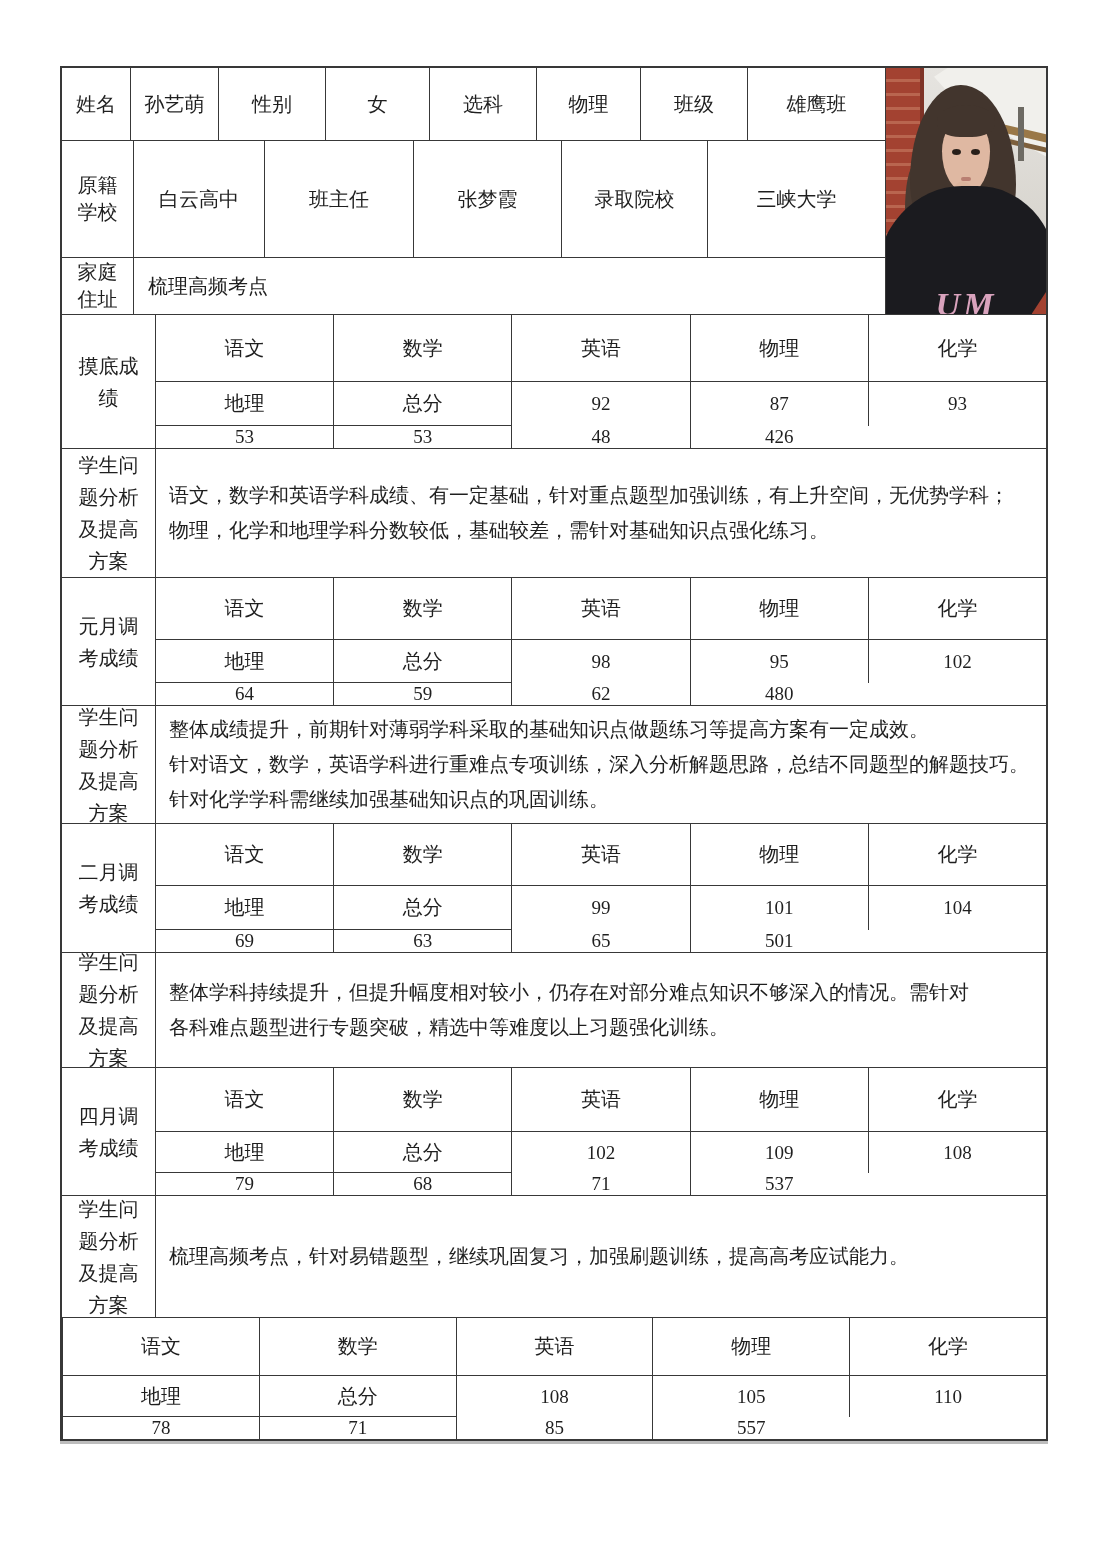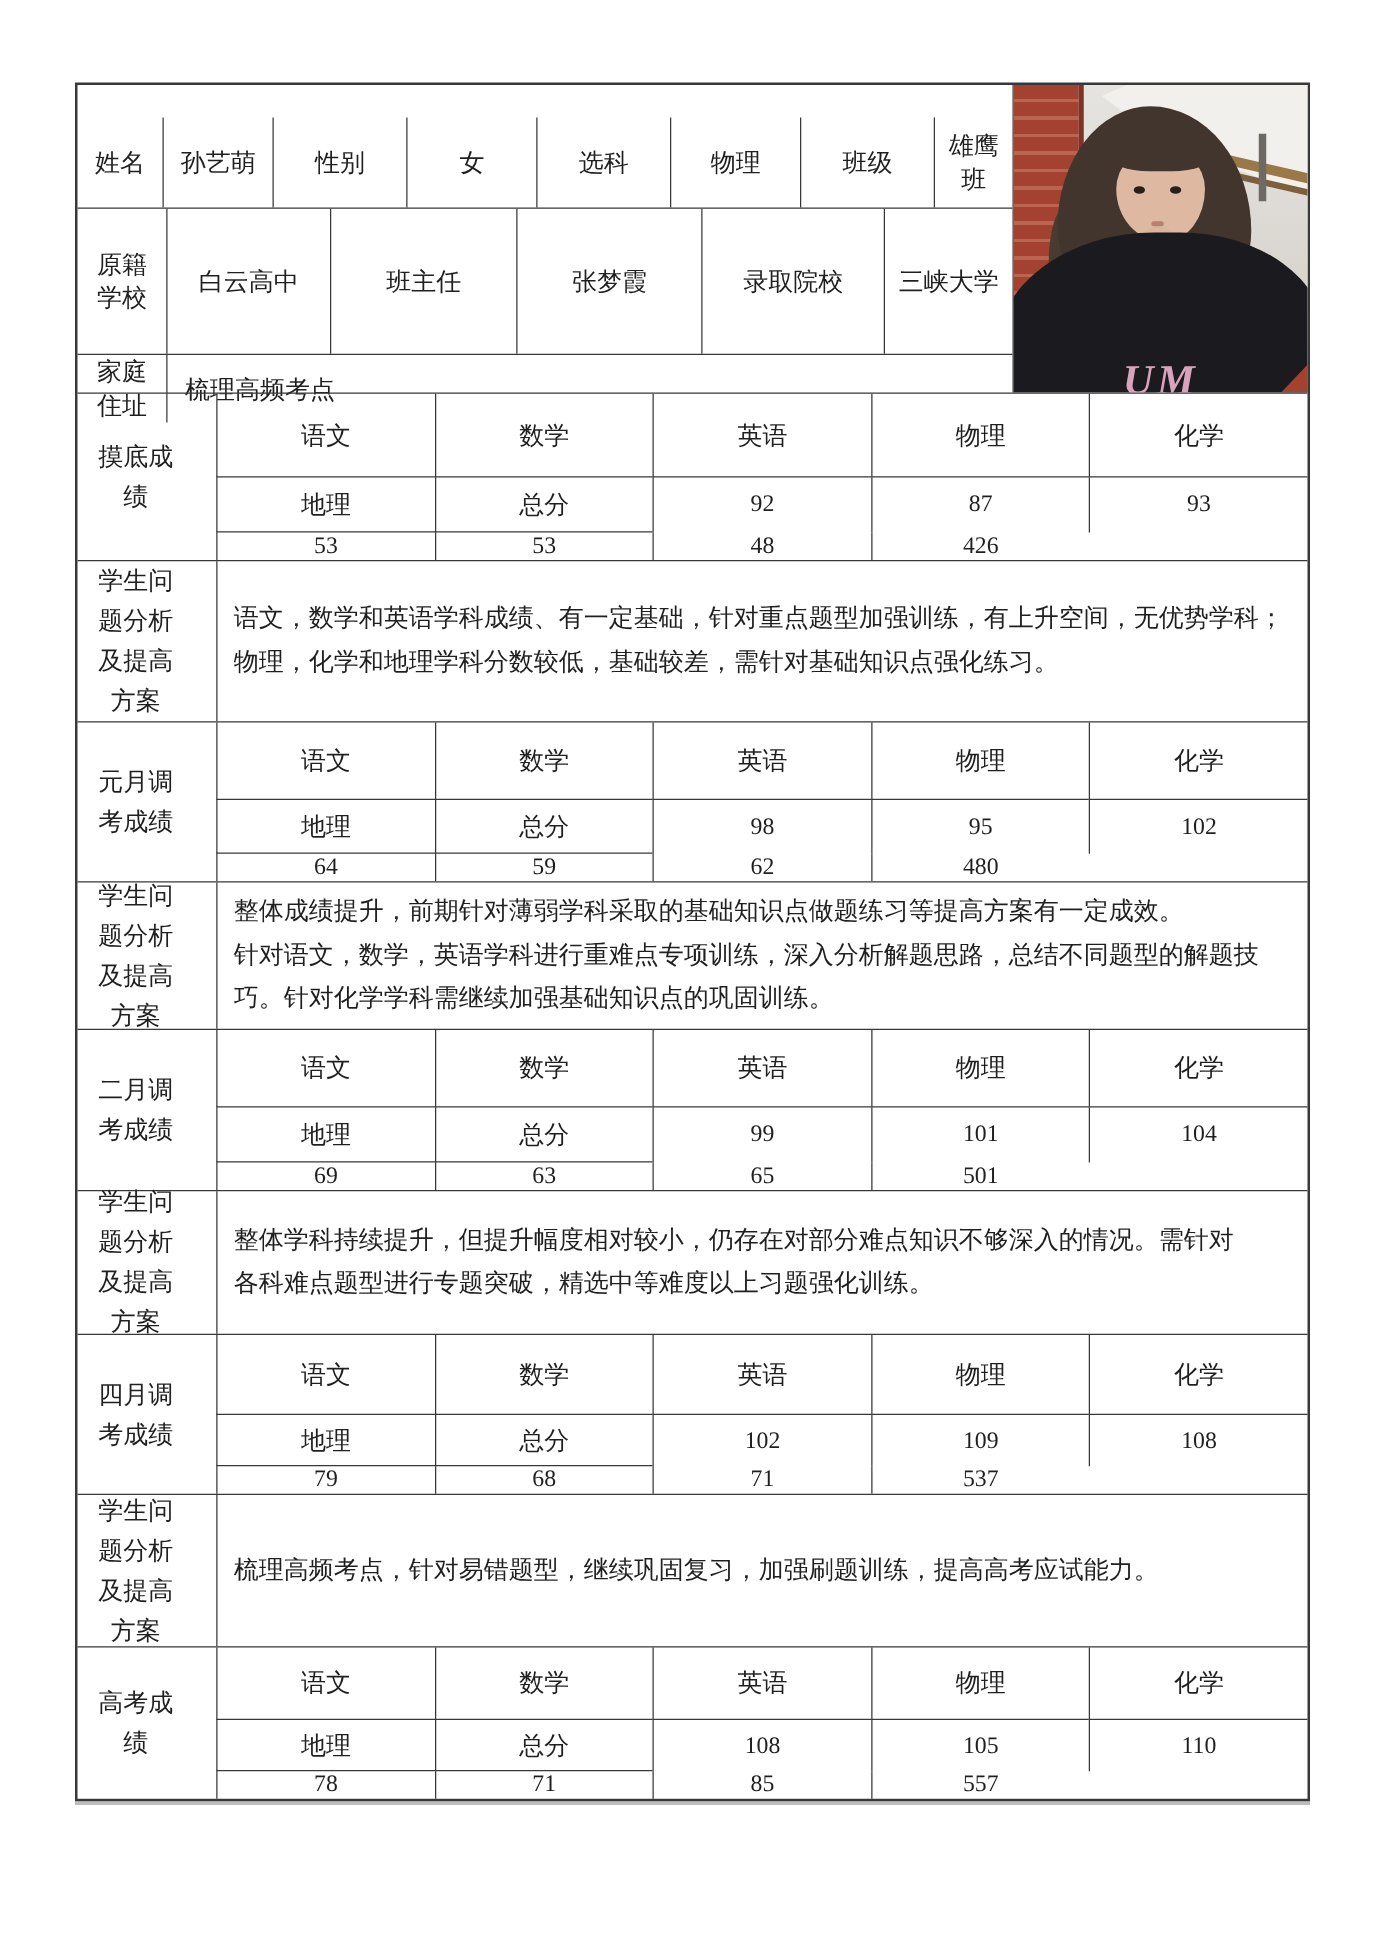--- a/index.html
+++ b/index.html
@@ -9,21 +9,21 @@
     font-family:"Liberation Serif","DejaVu Serif",serif;
     color:#1f1f1f;
   }
   .doc {
     position:absolute; left:60px; top:66px; width:988px; height:1375px;
     border:2px solid #383838; display:flex; flex-direction:column;
     background:#ffffff; box-shadow:0 3px 0 #bdbdbd;
   }
   
   .hdr { display:flex; height:246px; flex:none; }
-  .hdr-left { width:748px; flex:none; display:flex; flex-direction:column;margin-top:26px; }
+  .hdr-left { width:823px; flex:none; display:flex; flex-direction:column; }
   .hrow { display:flex; flex:none; }
   .hrow + .hrow { border-top:1.5px solid #383838; }
   .r1 { height:72px; } .r2 { height:117px; } .r3 { flex:1; }
   .cell {
     display:flex; align-items:center; justify-content:center; text-align:center;
     font-size:20px; flex:none; padding:2px;
   }
   .cell + .cell { border-left:1.5px solid #383838; }
   .cell.grow { flex:1; }
   .cell.left { justify-content:flex-start; padding-left:14px; text-align:left; }
@@ -59,21 +59,21 @@
   .ph-hand { position:absolute; left:43%; top:46%; width:15%; height:18%;
     background:#dbb49c; border-radius:45% 55% 50% 50%; transform:rotate(-14deg); }
   .ph-hoodie { position:absolute; left:-6%; bottom:-3%; width:112%; height:55%;
     background:#1b1b1f; border-radius:48% 44% 0 0 / 70% 62% 0 0; }
   .ph-red { position:absolute; right:0; bottom:0; width:9%; height:9%;
     background:#a34231; clip-path:polygon(100% 0,100% 100%,0 100%); }
   .ph-um { position:absolute; left:50%; bottom:-10px; transform:translateX(-50%);
     color:#d9a3bd; font-size:34px; font-weight:bold; letter-spacing:3px;
     font-family:"Liberation Serif","DejaVu Serif",serif;font-style:italic; }
   
-  .sec { display:flex; flex:none; border-top:1.5px solid #383838;gap:18px; }
+  .sec { display:flex; flex:none; border-top:1.5px solid #383838; }
   .lbl {
     width:93px; flex:none; display:flex; align-items:center; justify-content:center;
     text-align:center; font-size:20px; padding:0 16px; line-height:1.6;
   }
   .grid { flex:1; display:grid; grid-template-columns:repeat(5,1fr); }
   .grid > div {
     display:flex; align-items:center; justify-content:center;
     border-left:1.5px solid #383838; font-size:20px;
   }
   .grid > div:nth-child(-n+7) { border-bottom:1.5px solid #383838; }
@@ -241,21 +241,20 @@
       <div class="sval">537</div>
     </div>
   </div>
 
   <div class="sec hgt-a3">
     <div class="lbl">学生问题分析及提高方案</div>
     <div class="atext">梳理高频考点，针对易错题型，继续巩固复习，加强刷题训练，提高高考应试能力。</div>
   </div>
 
   <div class="sec hgt-s4">
-    <div class="lbl">高考成绩</div>
     <div class="grid g4">
       <div class="shead">语文</div>
       <div class="shead">数学</div>
       <div class="shead">英语</div>
       <div class="shead">物理</div>
       <div class="shead">化学</div>
       <div class="shead">地理</div>
       <div class="shead">总分</div>
       <div class="sval">108</div>
       <div class="sval">105</div>

